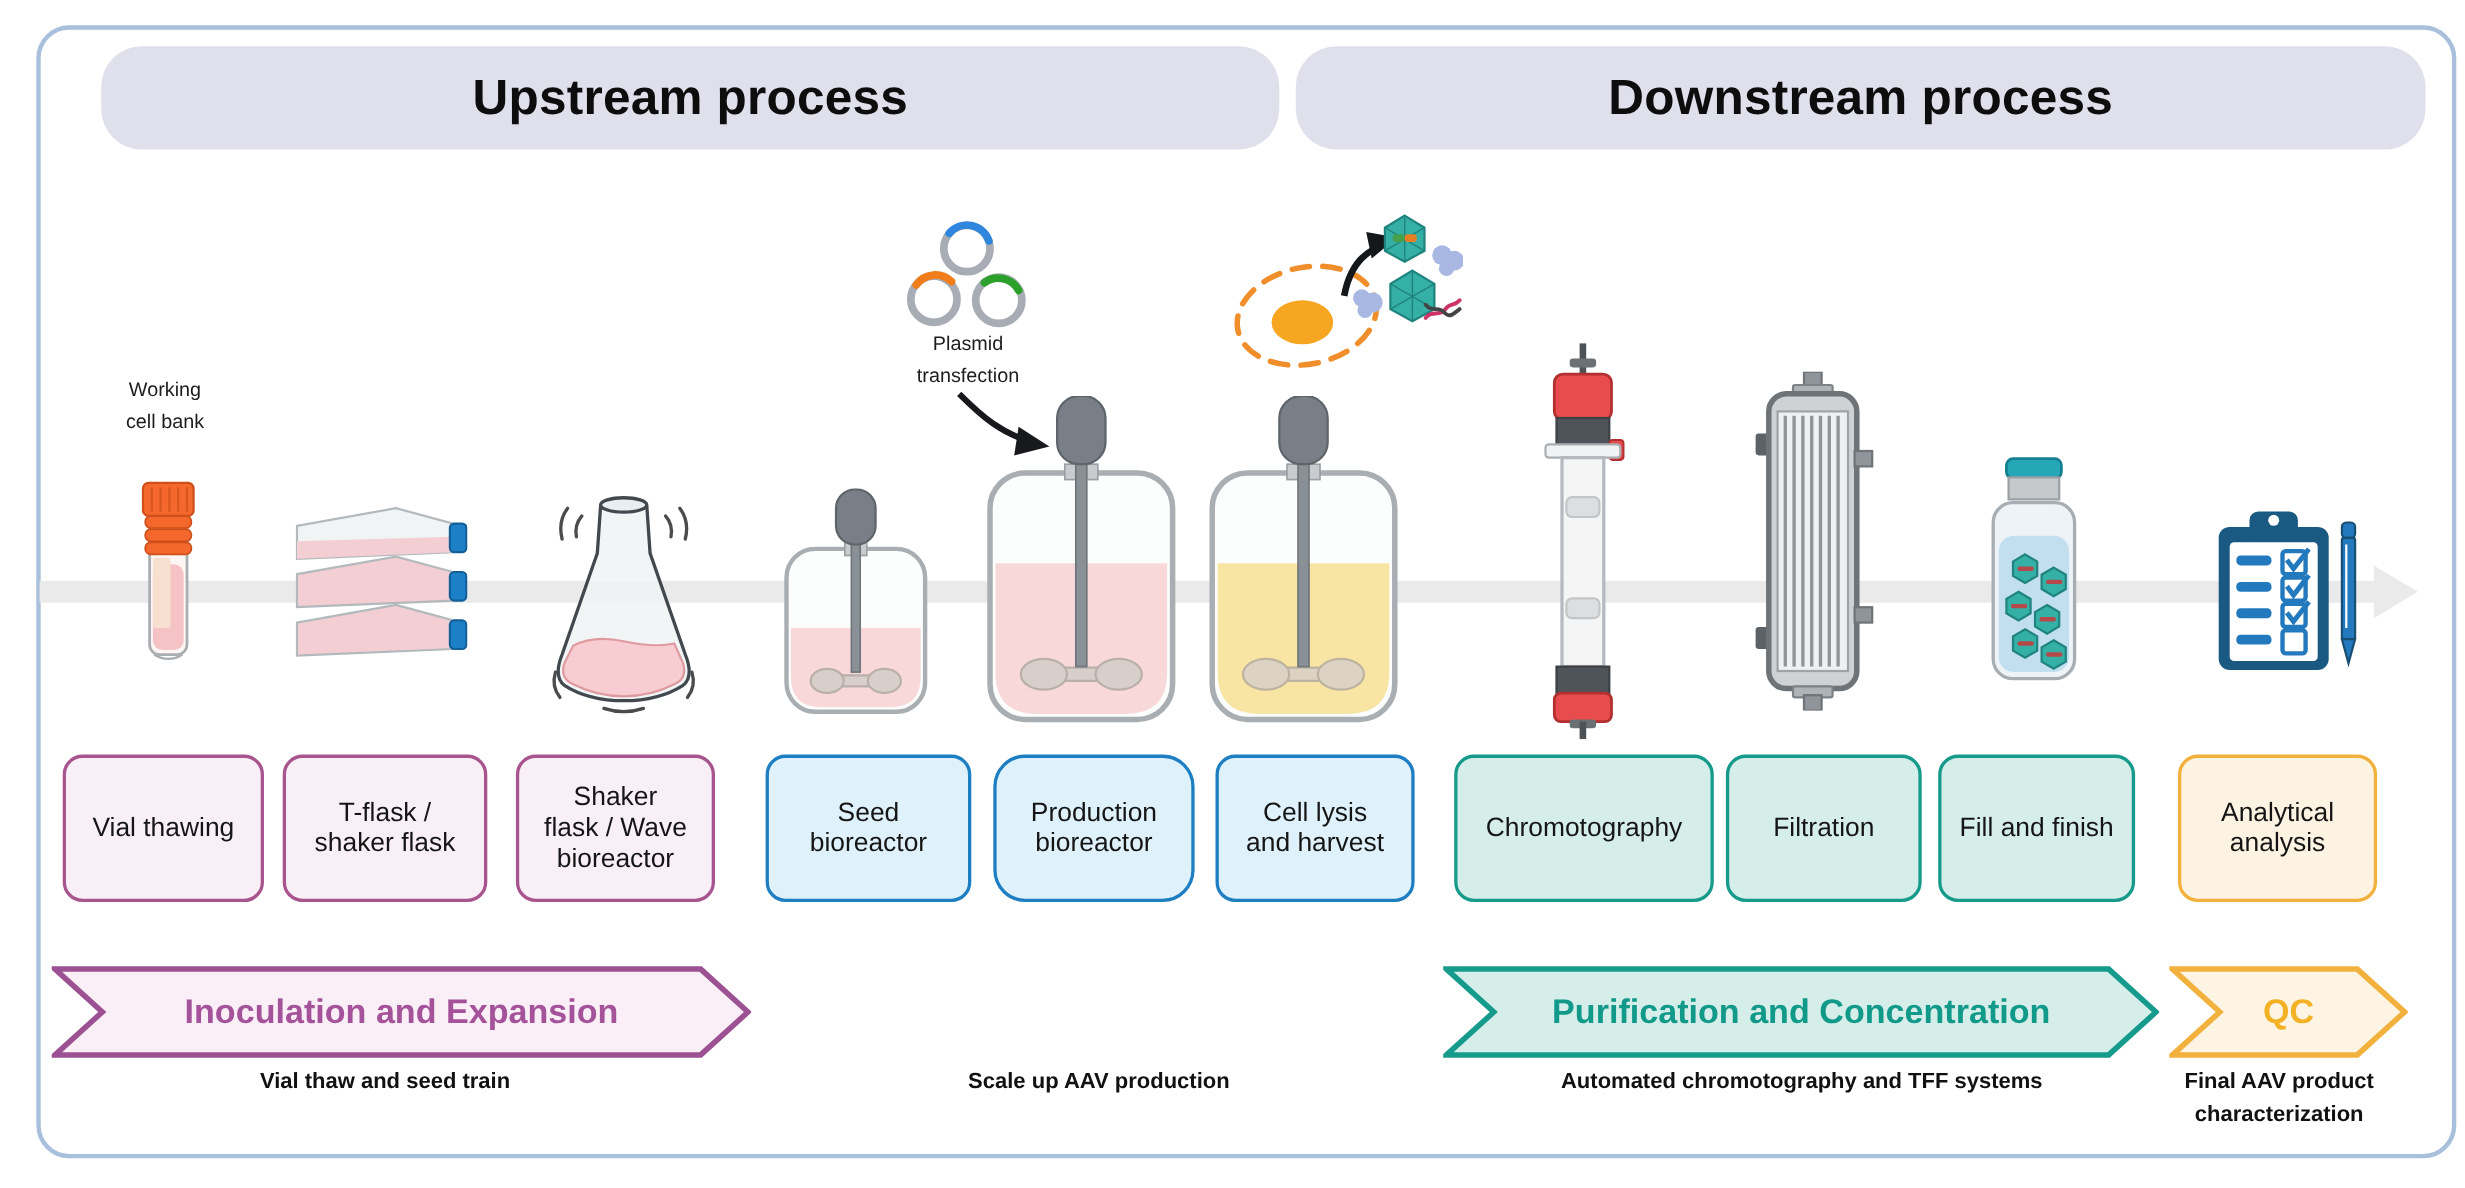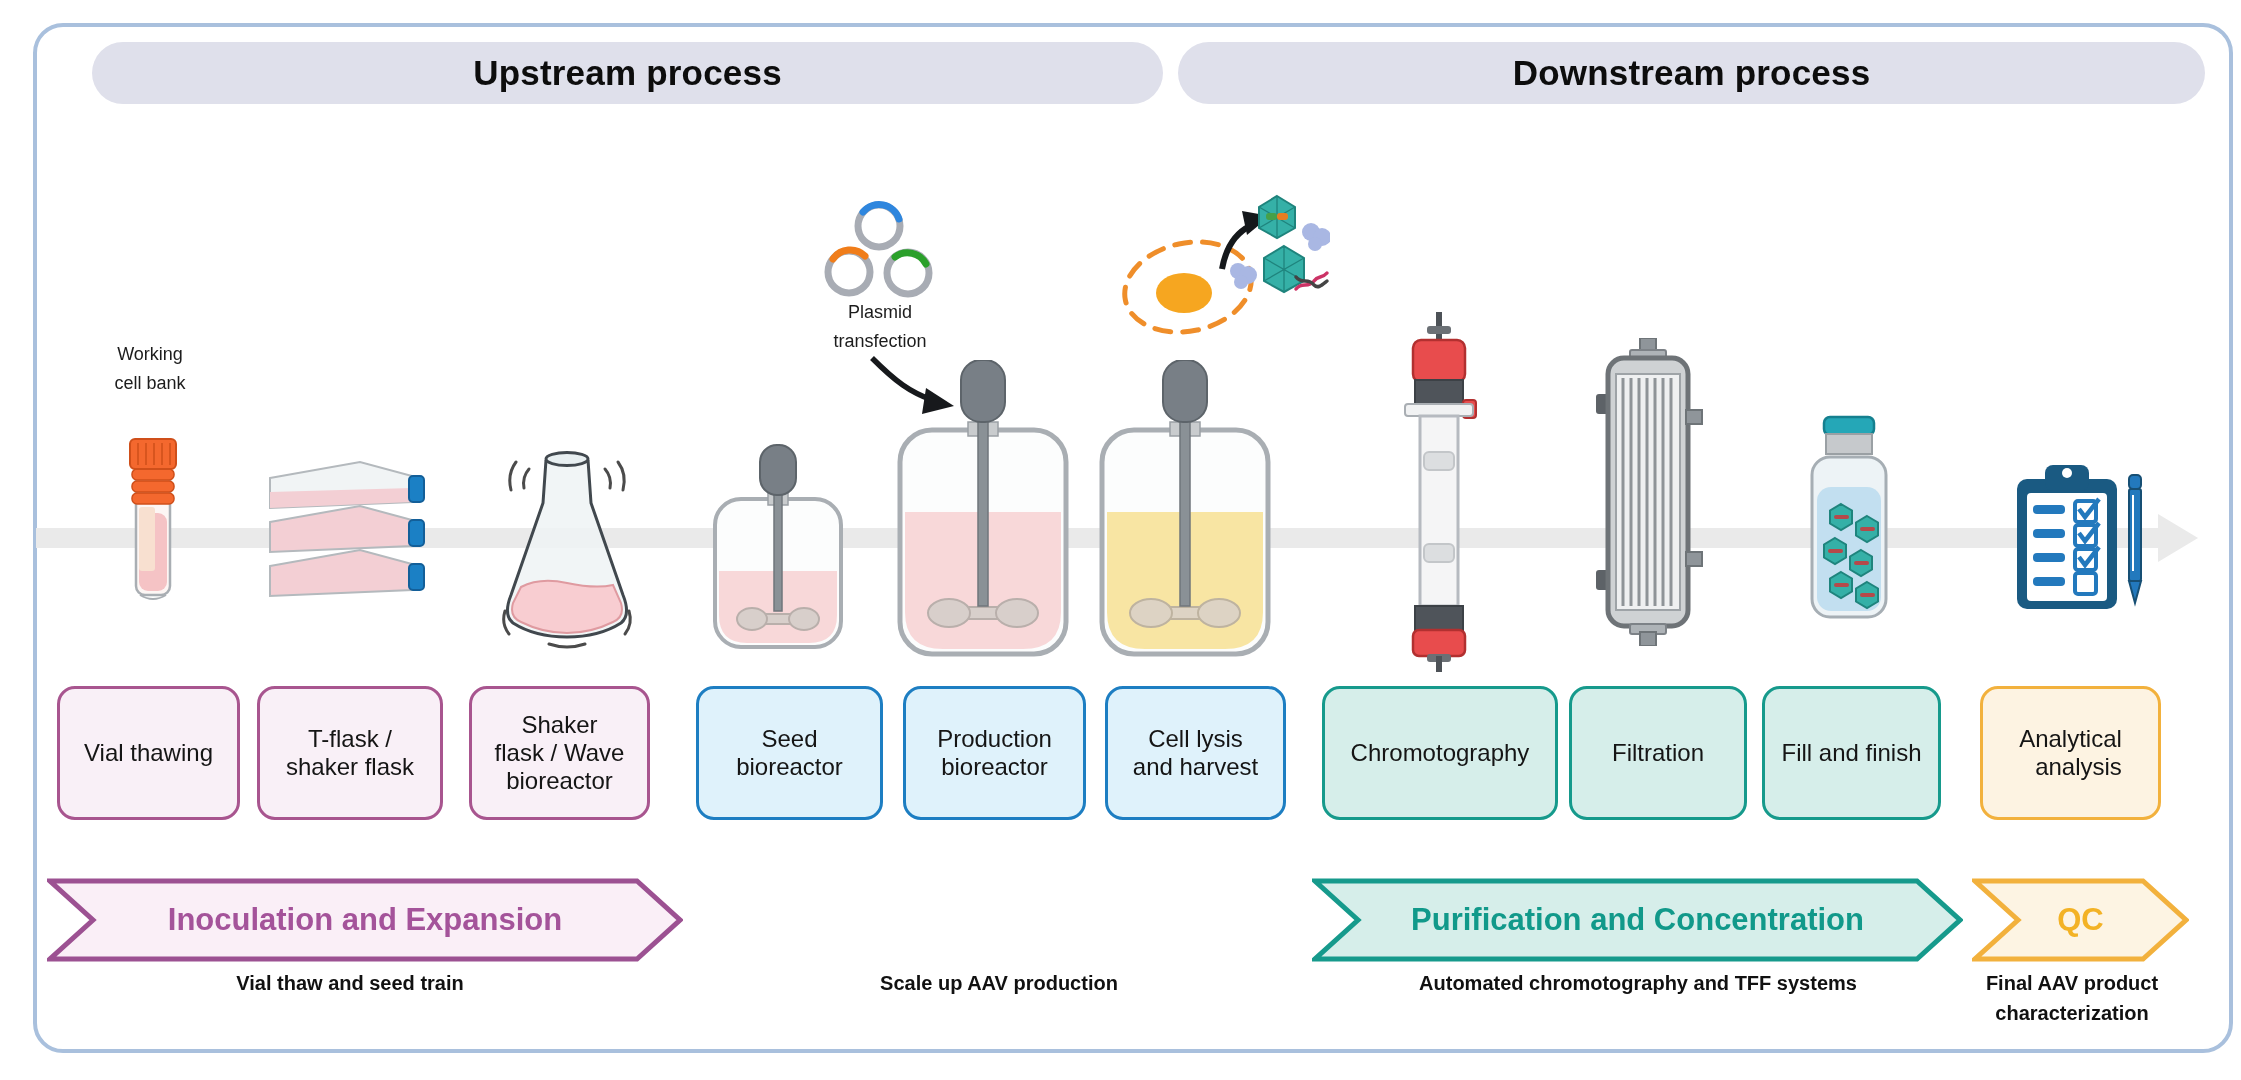--- a/index.html
+++ b/index.html
@@ -1,21 +1,21 @@
 <!DOCTYPE html>
 <html><head>
 <meta charset="utf-8">
 <style>
   html,body{margin:0;padding:0;background:#ffffff;}
   body{font-family:"Liberation Sans",sans-serif;color:#111;}
   .canvas{position:relative;width:2241px;height:1080px;background:#fff;overflow:hidden;}
   .abs{position:absolute;}
   .frame{left:33px;top:23px;width:2192px;height:1022px;border:4px solid #a9c0dd;border-radius:30px;}
-  .pill{top:42px;height:62px;background:#dfe0eb;border-radius:37px;display:flex;align-items:center;justify-content:center;
-        font-size:35px;font-weight:bold;color:#0d0d0d;letter-spacing:.2px;}
+  .pill{top:42px;height:94px;background:#dfe0eb;border-radius:37px;display:flex;align-items:center;justify-content:center;
+        font-size:45px;font-weight:bold;color:#0d0d0d;letter-spacing:.2px;}
   .pill.up{left:92px;width:1071px;}
   .pill.down{left:1178px;width:1027px;}
   .timeline{left:36px;top:528px;width:2126px;height:20px;background:#eaeaea;}
   .timeline-head{left:2158px;top:514px;width:0;height:0;border-left:40px solid #eaeaea;border-top:24px solid transparent;border-bottom:24px solid transparent;}
   .icon-label{font-size:18px;line-height:29px;text-align:center;white-space:pre-line;color:#1c1c1c;}
   .step{top:686px;height:134px;border-radius:18px;display:flex;align-items:center;justify-content:center;
         font-size:24px;line-height:28px;text-align:center;white-space:pre-line;color:#151515;box-sizing:border-box;}
   .step.pur{background:#f9f0f7;border:3.5px solid #a8558f;}
   .step.blu{background:#dff2fb;border:3.5px solid #1d7ec2;}
   .step.tea{background:#d6eeea;border:3.5px solid #169a8c;}
@@ -255,28 +255,28 @@
   </svg>
 
   <div class="abs step pur" style="left:57px;width:183px;"><span>Vial thawing</span></div>
   <div class="abs step pur" style="left:257px;width:186px;"><span>T-flask /
 shaker flask</span></div>
   <div class="abs step pur" style="left:469px;width:181px;"><span>Shaker
 flask / Wave
 bioreactor</span></div>
   <div class="abs step blu" style="left:696px;width:187px;align-items:center;"><span>Seed
 bioreactor</span></div>
-  <div class="abs step blu" style="left:903px;width:183px;"><span>Production
+  <div class="abs step blu" style="left:903px;width:183px;border-radius:29px;"><span>Production
 bioreactor</span></div>
   <div class="abs step blu" style="left:1105px;width:181px;"><span>Cell lysis
 and harvest</span></div>
   <div class="abs step tea" style="left:1322px;width:236px;"><span>Chromotography</span></div>
   <div class="abs step tea" style="left:1762px;width:179px;"><span>Fill and finish</span></div>
   <div class="abs step tea" style="left:1569px;width:178px;"><span>Filtration</span></div>
-  <div class="abs step ora" style="left:1980px;width:181px;text-align:right;"><span>Analytical
+  <div class="abs step ora" style="left:1980px;width:181px;"><span>Analytical
 analysis</span></div>
 
   <div class="abs phase p0" style="left:47px;width:636px;">
     <svg width="636" height="84" viewBox="0 0 636 84">
       <path d="M3,3 L590,3 L633,42 L590,81 L3,81 L46,42 Z" fill="#faeff7" stroke="#9c5192" stroke-width="5" stroke-linejoin="miter"></path>
     </svg>
     <span class="lbl">Inoculation and Expansion</span>
   </div>
   <div class="abs phase p2" style="left:1312px;width:651px;">
     <svg width="651" height="84" viewBox="0 0 651 84">

